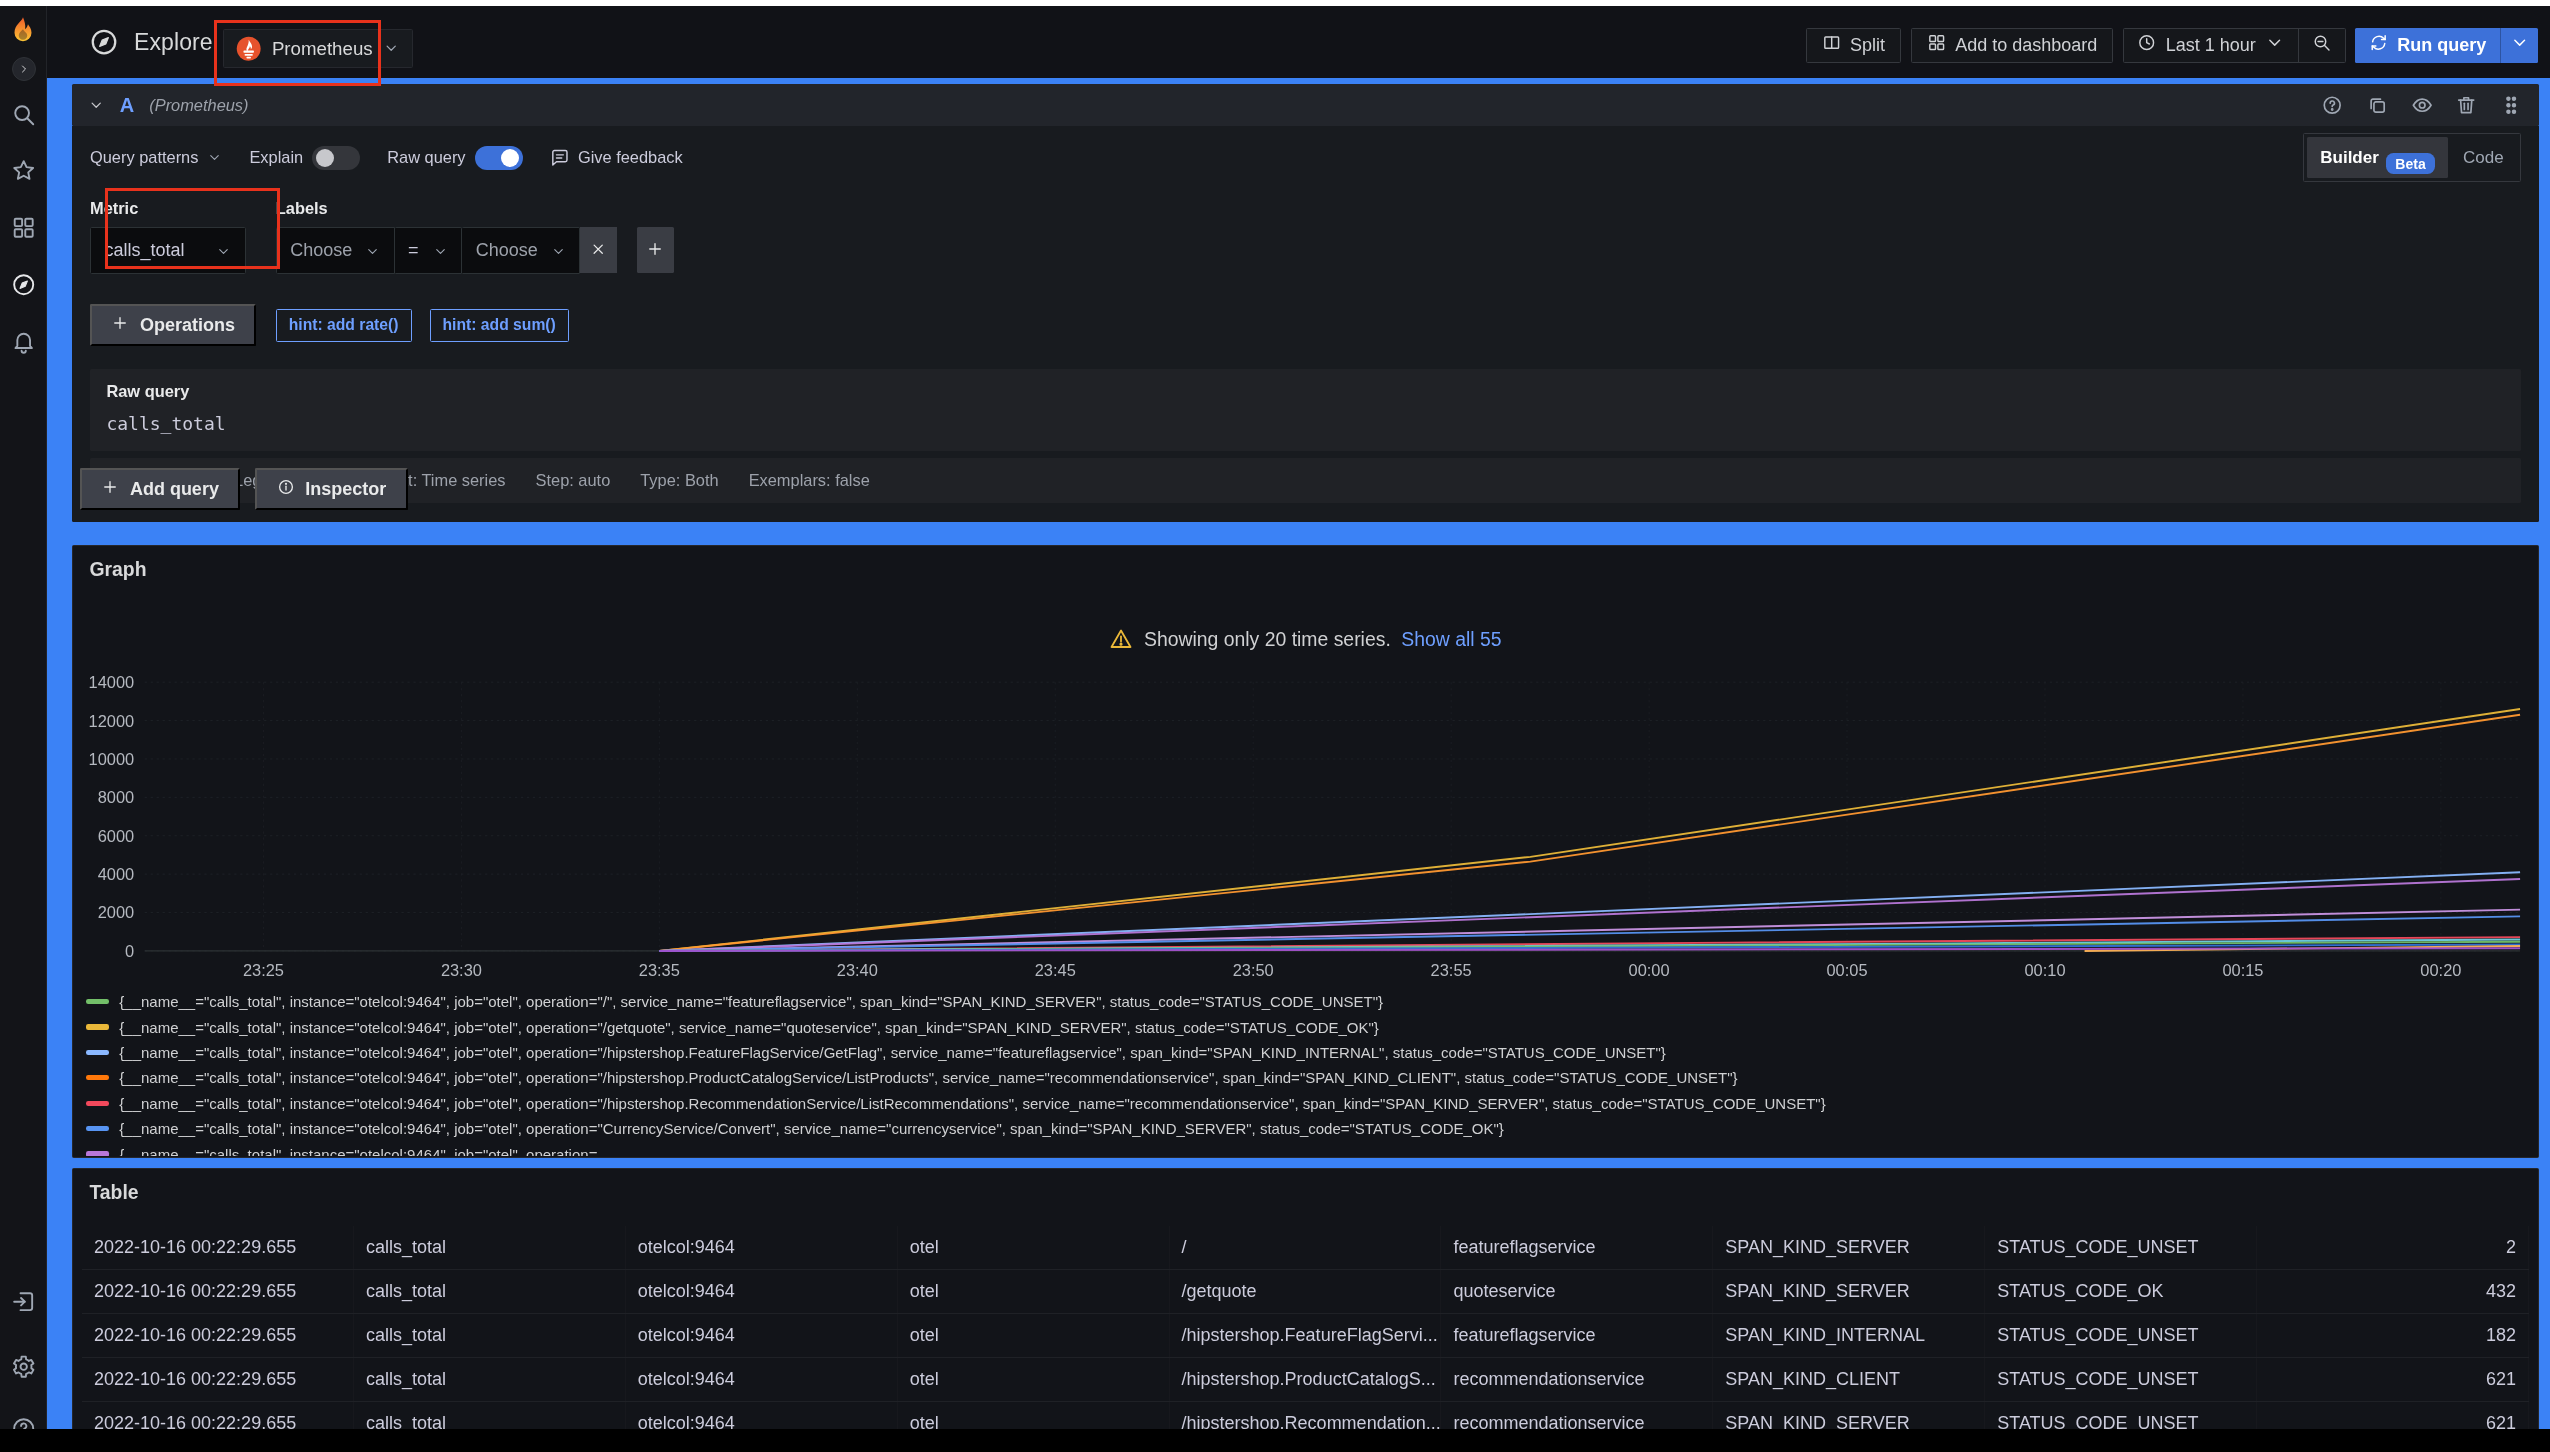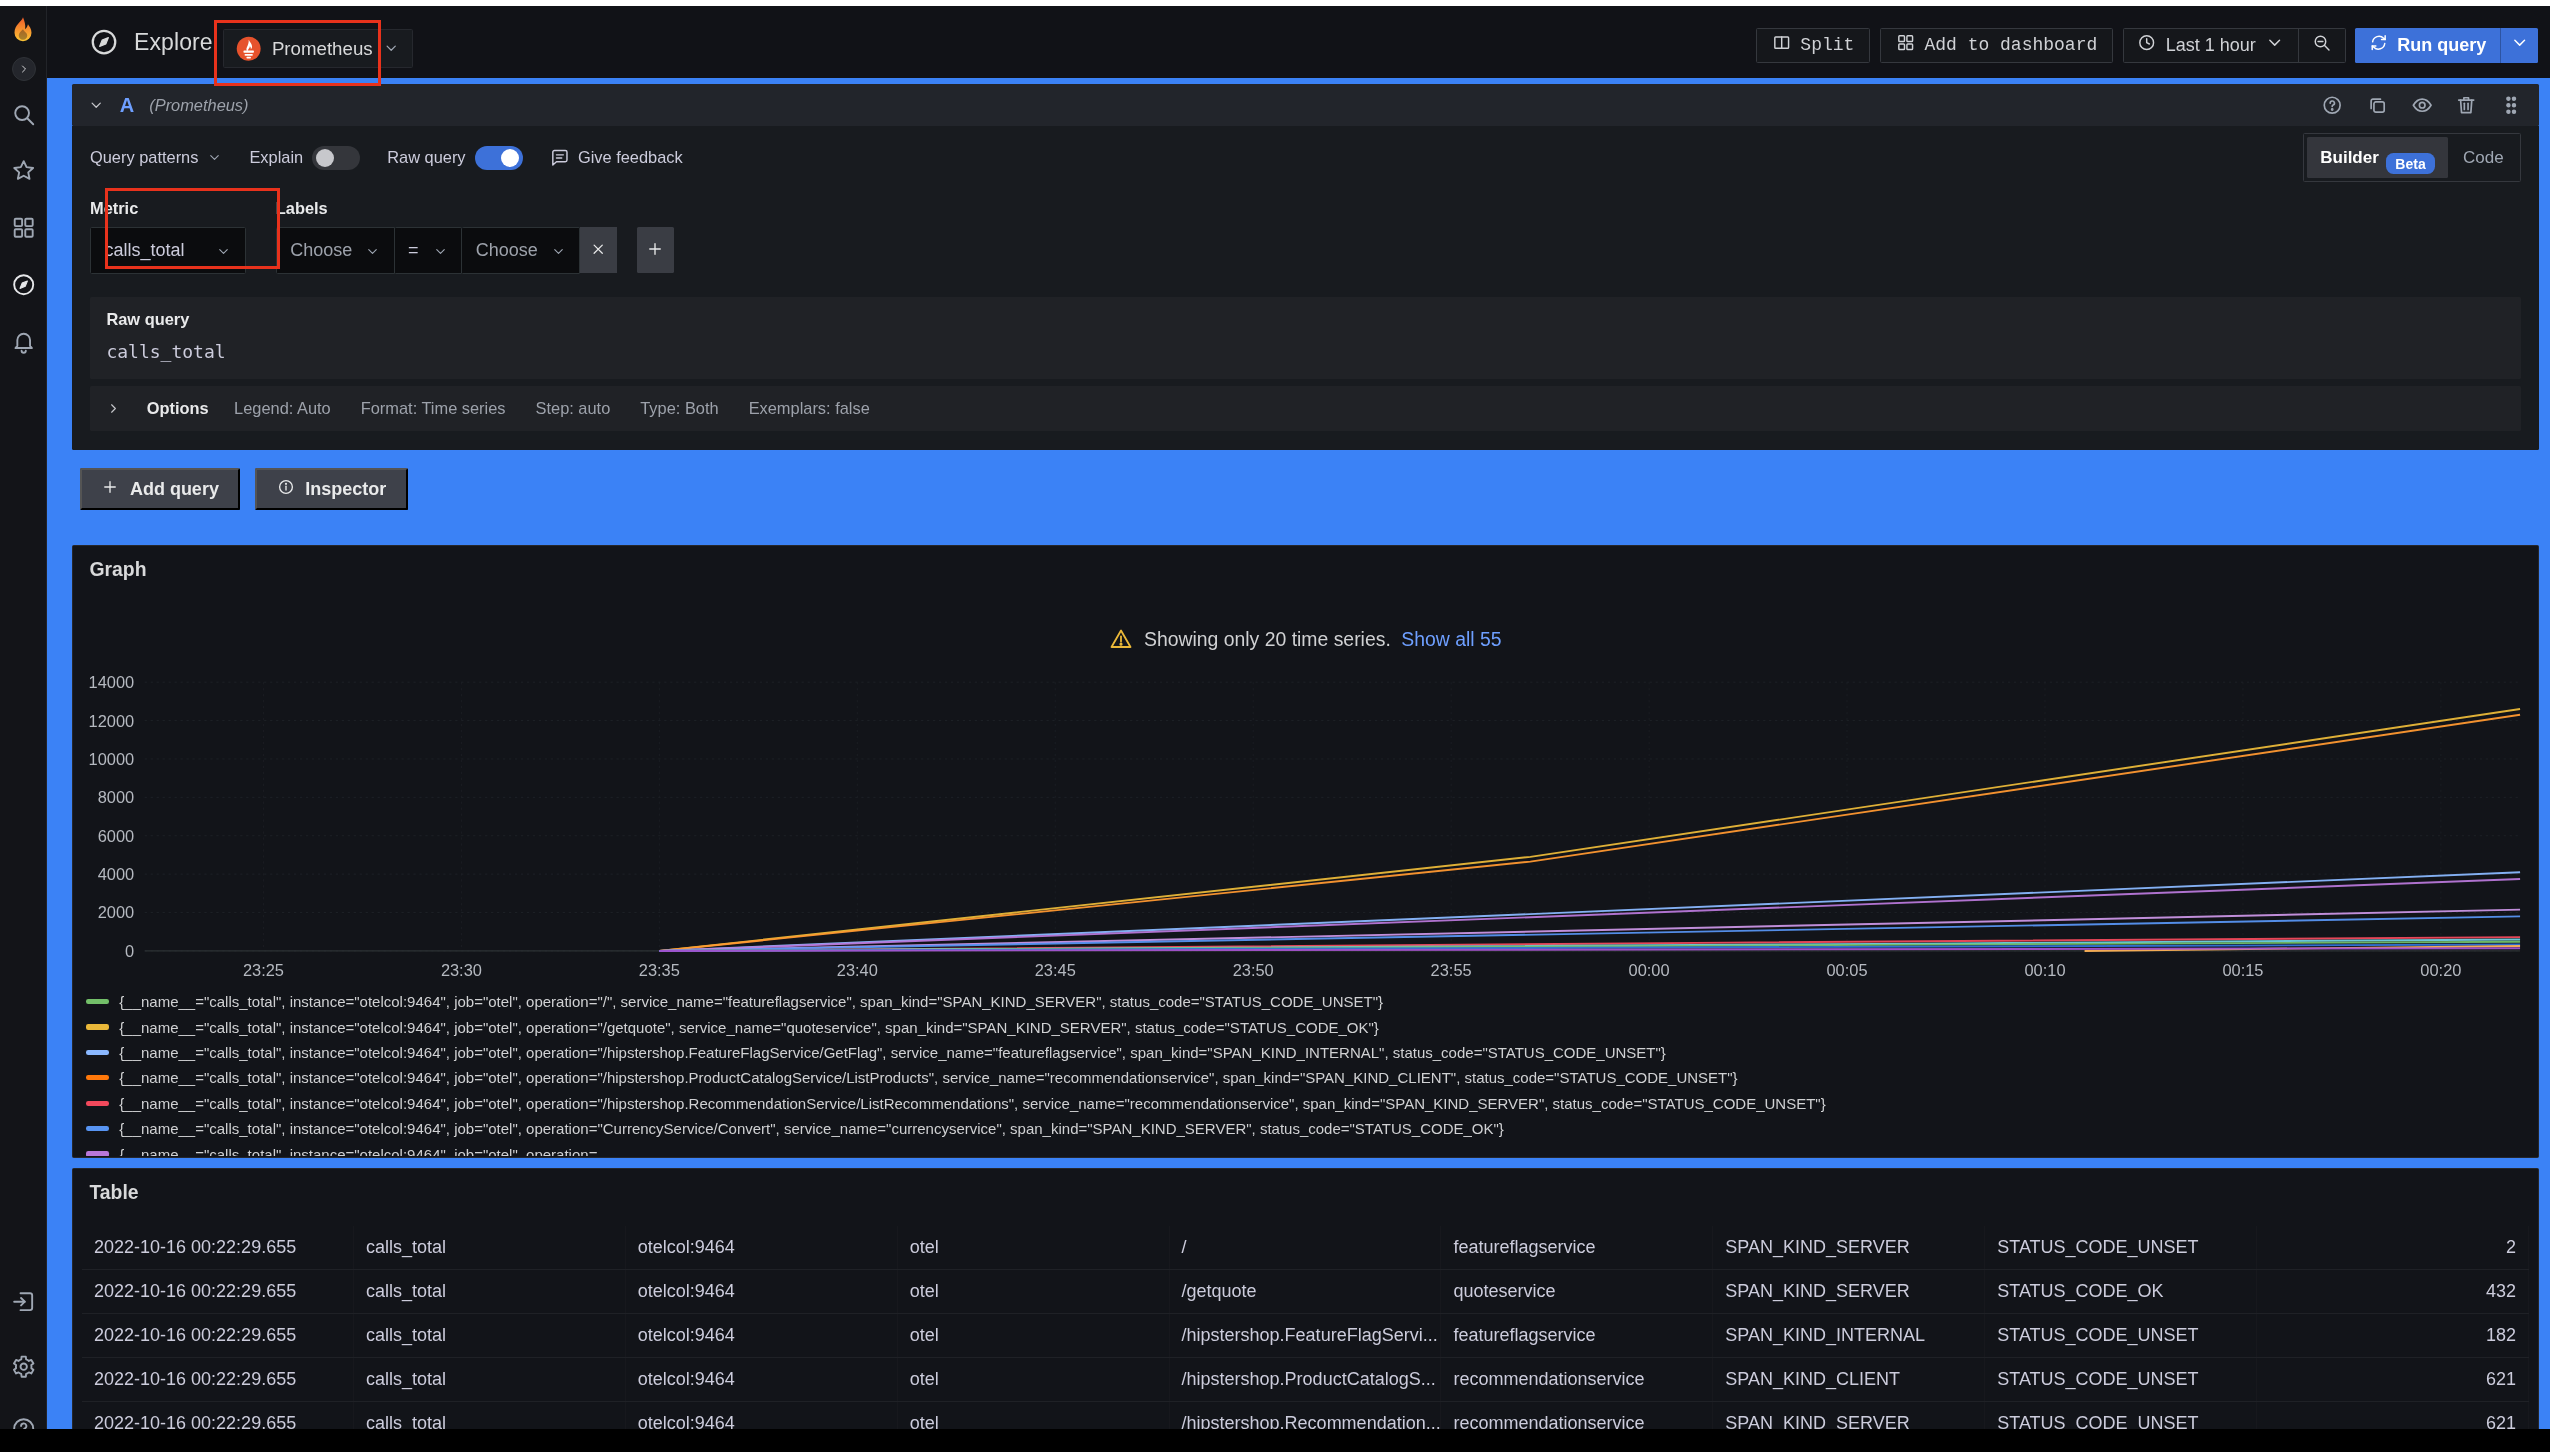--- a/index.html
+++ b/index.html
@@ -29,21 +29,21 @@
   .share-icon svg { width:100%; height:100%; }
   .ds-picker { position:absolute; left:176px; top:23px; height:37px; display:flex; align-items:center; gap:10.5px;
     padding:0 12px; background:#181b1f; border:0.7px solid #26282e; border-radius:1.5px; }
   .ds-logo { width:25.4px; height:25.4px; }
   .ds-name { font-size:18.7px; color:#d8d9da; }
   .ds-chev { width:16.4px; height:16.4px; color:#9fa7b3; }
   .ds-chev svg { width:100%; height:100%; }
 
   .nav-right { position:absolute; right:12px; top:21.7px; height:35px; display:flex; gap:9.7px; align-items:stretch; }
   .navbtn { display:flex; align-items:center; gap:9px; padding:0 15px; background:#15171b;
-    border:0.7px solid #35383e; border-radius:1.5px; color:#d0d2d6; font-size:18px; font-weight:500; white-space:nowrap;font-family:Liberation Mono, monospace; }
+    border:0.7px solid #35383e; border-radius:1.5px; color:#d0d2d6; font-size:18px; font-weight:500; white-space:nowrap; }
   .navbtn svg { width:19.4px; height:19.4px; }
   .timegroup { display:flex; border:0.7px solid #35383e; border-radius:1.5px; background:#15171b; }
   .timegroup .seg { display:flex; align-items:center; gap:9px; padding:0 13.4px; color:#d0d2d6; font-size:18px; font-weight:500; }
   .timegroup .seg + .seg { border-left:0.7px solid #35383e; }
   .timegroup svg { width:19.4px; height:19.4px; }
   .runbtn { display:flex; background:#3d71d9; border-radius:1.5px; color:#fff; }
   .runbtn .seg { display:flex; align-items:center; gap:9px; padding:0 13.4px; font-size:18px; font-weight:600; }
   .runbtn .seg + .seg { border-left:0.7px solid rgba(0,0,0,.25); padding:0 9px; }
   .runbtn svg { width:19.4px; height:19.4px; }
 
@@ -400,20 +400,33 @@
             <div class="plus-btn">
                 <span><svg viewBox="0 0 24 24" fill="none" stroke="currentColor" stroke-width="1.8" stroke-linecap="round" stroke-linejoin="round">
                     <line x1="12" y1="5" x2="12" y2="19"></line>
                     <line x1="5" y1="12" x2="19" y2="12"></line>
                   </svg></span>
               </div>
           </div>
         </div>
       </div>
 
+      <div class="ops-row">
+        <button class="gray-btn">
+          <span><svg viewBox="0 0 24 24" fill="none" stroke="currentColor" stroke-width="1.8" stroke-linecap="round" stroke-linejoin="round">
+                <line x1="12" y1="5" x2="12" y2="19"></line>
+                <line x1="5" y1="12" x2="19" y2="12"></line>
+              </svg></span>
+          <span>Operations</span>
+        </button>
+        <span id="hints" style="display:flex; gap:18px;">
+            <button class="hint-btn">hint: add rate()</button>
+            <button class="hint-btn">hint: add sum()</button>
+          </span>
+      </div>
 
       <div class="rawq-box">
         <div class="rawq-label">Raw query</div>
         <div class="rawq-value">calls_total</div>
       </div>
       <div class="opts-box">
         <span class="chev"><svg viewBox="0 0 24 24" fill="none" stroke="currentColor" stroke-width="1.8" stroke-linecap="round" stroke-linejoin="round">
               <polyline points="9 6 15 12 9 18"></polyline>
             </svg></span>
         <span class="opts-title">Options</span>

